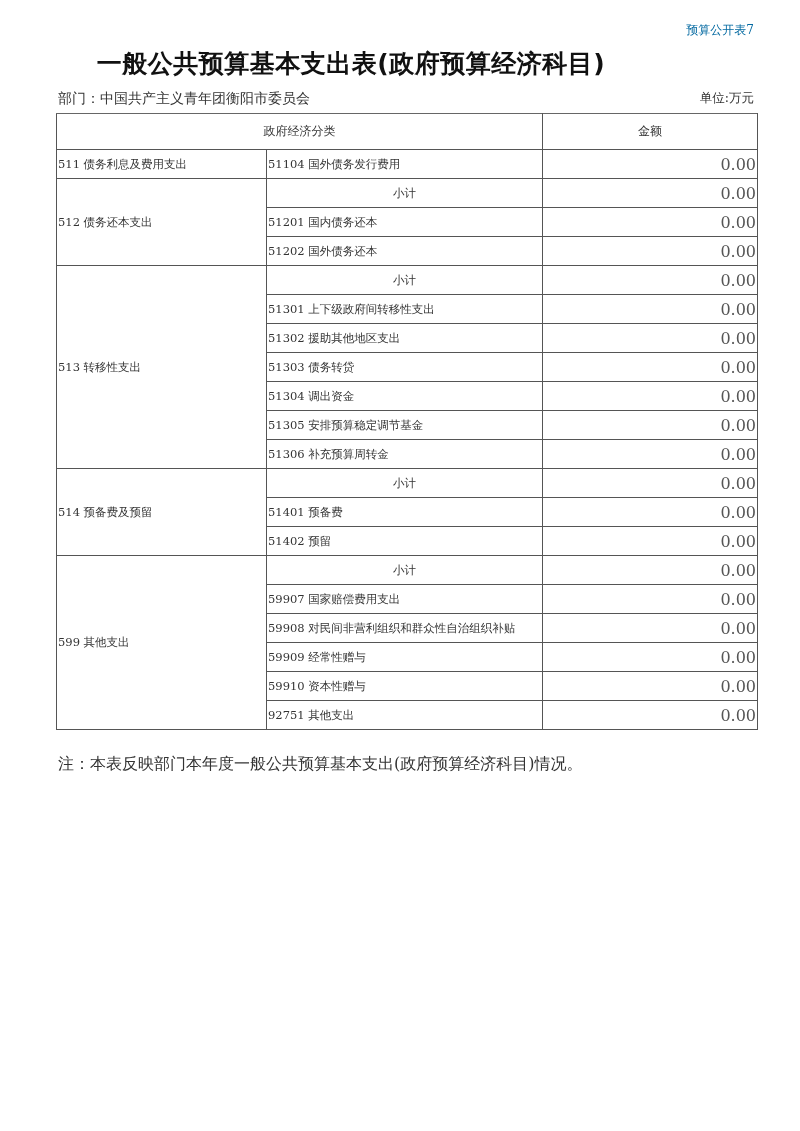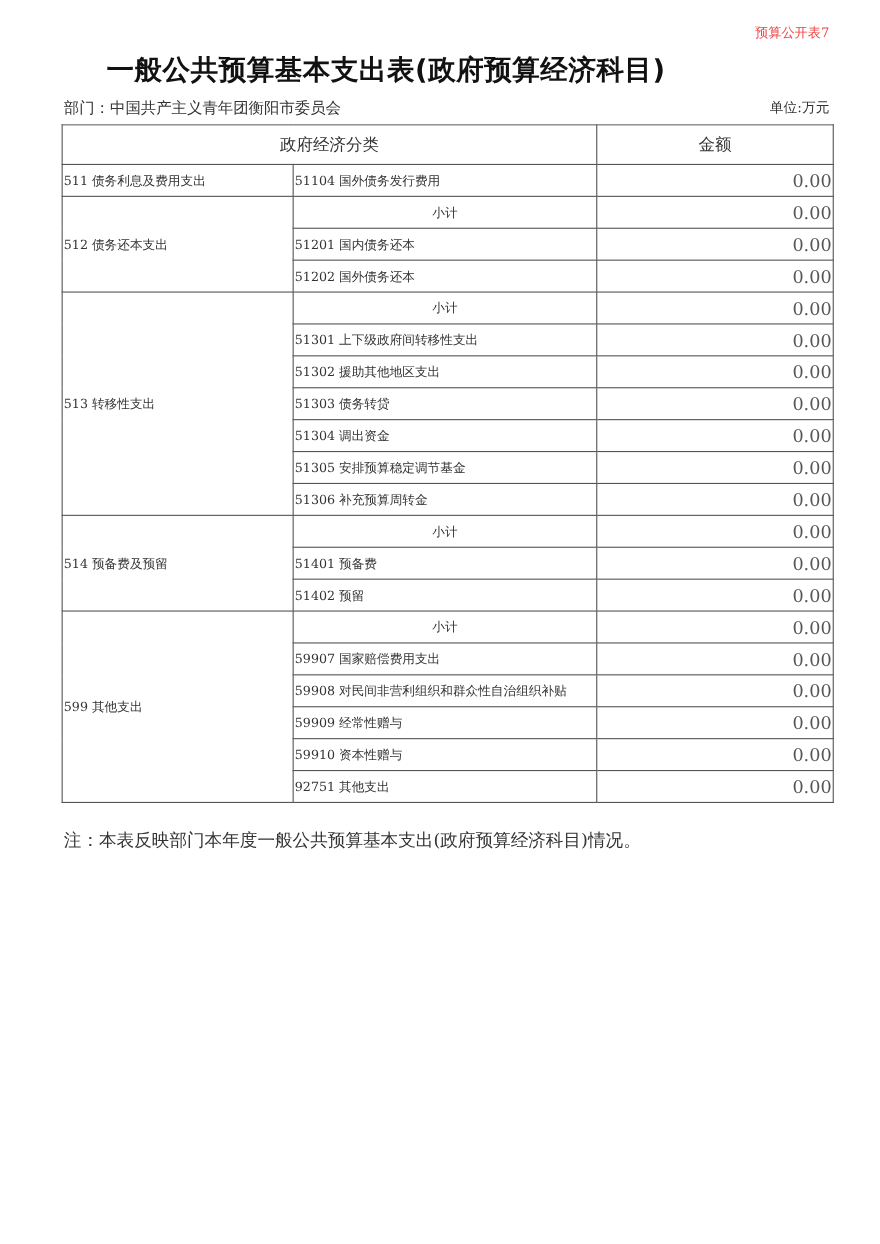--- a/index.html
+++ b/index.html
@@ -13,21 +13,21 @@
       position: relative;
       font-family: "DejaVu Serif", "Liberation Serif", serif;
       color: #222222;
       overflow: hidden;
     }
     .form-code {
       position: absolute;
       right: 46px;
       top: 22px;
       font-size: 12px;
-      color: #ef4444;
+      color: #0369a1;
     }
     .title {
       position: absolute;
       left: 0;
       width: 698px;
       top: 47px;
       text-align: center;
       font-family: "DejaVu Sans", "Liberation Sans", sans-serif;
       font-size: 25px;
       font-weight: bold;
@@ -65,21 +65,21 @@
       height: 29px;
       box-sizing: border-box;
       white-space: nowrap;
       overflow: hidden;
       font-weight: normal;
       color: #333;
     }
     table.main th {
       height: 36px;
       text-align: center;
-      font-size: 15px;
+      font-size: 12px;
       border-top: 1.5px solid #666;
     }
     table.main td.cat {
       text-align: left;
       vertical-align: middle;
       padding-left: 1px;
     }
     table.main td.item {
       text-align: left;
       padding-left: 1px;

